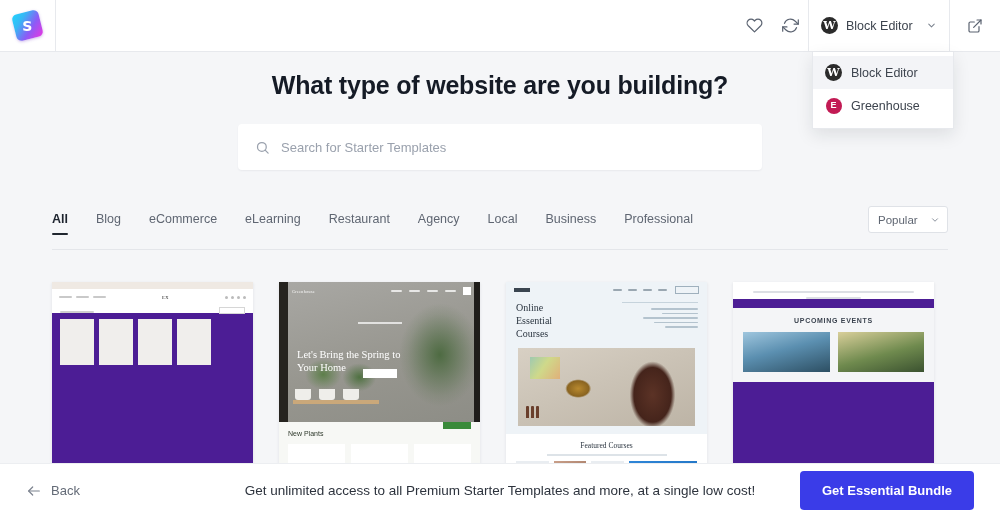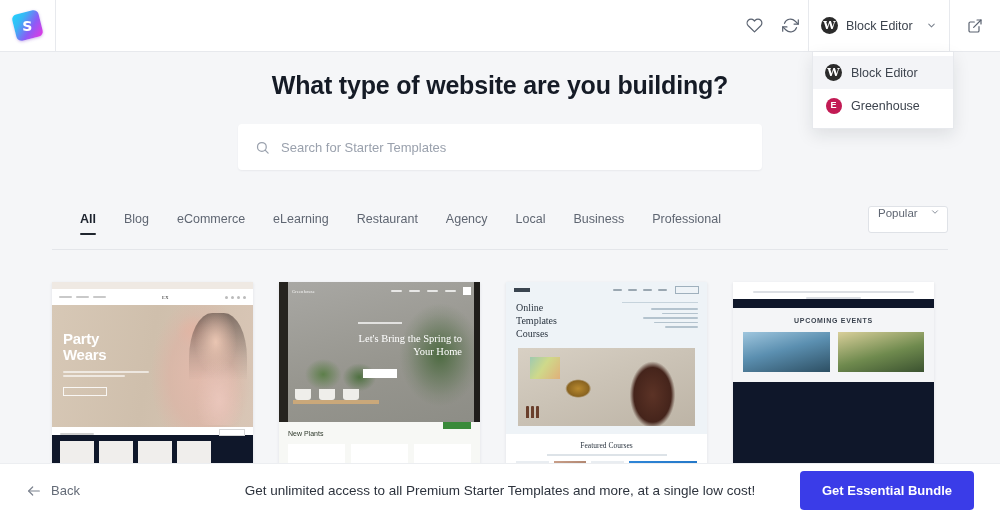--- a/index.html
+++ b/index.html
@@ -149,52 +149,52 @@
     display: flex; align-items: flex-start;
     padding: 0 52px;
     position: relative;
   }
   .tabs { display: flex; align-items: flex-start; gap: 0; }
   .tab {
     font-size: 12.5px; color: #5f6672;
     padding: 4px 14px 9px;
     cursor: pointer; position: relative; white-space: nowrap;
   }
-  .tab:first-child { padding-left: 0; margin-left: 28px; }
+  .tab:first-child { padding-left: 0; }
   .tab.active { color: #1d232e; font-weight: 700; }
   .tab.active::after {
     content: ""; position: absolute;
     left: 0; right: 14px; bottom: 0;
     height: 2px; background: #20262f; border-radius: 2px;
   }
   .tabs-underline {
     position: absolute; left: 52px; right: 52px; bottom: 0;
     height: 1px; background: #e4e6ea;
   }
   .sort-select {
     position: absolute; right: 52px; top: -2px;
     width: 80px; height: 27px;
     background: #fff;
     border: 1px solid #dfe2e7;
     border-radius: 3px;
-    display: flex; align-items: flex-start; justify-content: space-between;
+    display: flex; align-items: center; justify-content: space-between;
     padding: 0 7px 0 9px;
     font-size: 11.5px; color: #5f6672;
     cursor: pointer;
   }
 
   
   .grid {
     margin-top: 32px;
     padding: 0 52px;
     display: flex; gap: 26px;
   }
   .card {
     width: 201px; height: 230px;
-    background: #0f172a;
+    background: #4c1d95;
     overflow: hidden;
     box-shadow: 0 1px 3px rgba(25,35,55,.10);
     cursor: pointer;
     position: relative;
   }
   .thumb { width: 100%; height: 100%; position: relative; overflow: hidden; font-size: 0; }
 
   
   .t1-top { height: 7px; background: #efe9e3; }
   .t1-nav { height: 16px; background:#fff; display:flex; align-items:center; padding:0 7px; }
@@ -244,21 +244,21 @@
   }
   .t2-side { position:absolute; left:0; top:0; bottom:0; width:9px; background:#26241f; }
   .t2-side2 { position:absolute; right:0; top:0; bottom:0; width:6px; background:#1f1d1a; }
   .t2-nav { position:absolute; top:5px; left:13px; right:9px; display:flex; align-items:center; }
   .t2-nav .brand { font-size:4px; color:#fff; font-family:"Liberation Serif", serif; letter-spacing:.4px;}
   .t2-nav .links { margin-left:auto; display:flex; gap:7px; }
   .t2-nav .links i { display:block; width:11px; height:2px; background:rgba(255,255,255,.75); border-radius:1px;}
   .t2-nav .cart { margin-left:7px; width:8px; height:8px; background:#fff; }
   .t2-eyebrow { position:absolute; top:40px; left:0; right:0; text-align:center; }
   .t2-eyebrow i { display:inline-block; width:44px; height:1.6px; background:rgba(255,255,255,.7); }
-  .t2-h1 { position:absolute; top:50px; left:18px; right:18px; text-align:right; color:#fff;
+  .t2-h1 { position:absolute; top:66px; left:18px; right:18px; text-align:left; color:#fff;
            font-family:"Liberation Serif", serif; font-size:10.5px; line-height:1.25; }
   .t2-btn { position:absolute; top:87px; left:50%; transform:translateX(-50%); width:34px; height:9px; background:#fff; }
   .t2-shelf { position:absolute; left:14px; bottom:18px; width:86px; height:4px; background:#caa87a; }
   .t2-pots { position:absolute; left:16px; bottom:22px; display:flex; gap:8px; align-items:flex-end; }
   .t2-pots .pot { width:16px; height:11px; background:#efeeea; border-radius:0 0 3px 3px; }
   .t2-body { background:#f7f8f5; height:90px; padding:8px 9px 0; }
   .t2-body .sect { font-family:Liberation Sans, sans-serif; font-size:7px; color:#2f3a2c; }
   .t2-body .gbtn { float:right; width:28px; height:8px; background:#3a8a3a; margin-top:-9px; }
   .t2-cards { display:flex; gap:6px; margin-top:7px; }
   .t2-cards .c { flex:1; height:54px; background:#fff; position:relative; overflow:hidden; }
@@ -463,28 +463,20 @@
               <i class="bit"></i>
               <i class="bit"></i>
             </div>
           <div class="brand">EX</div>
           <div class="icons">
               <i class="ic"></i>
               <i class="ic"></i>
               <i class="ic"></i>
               <i class="ic"></i>
             </div>
-        </div>
-        <div class="t1-hero">
-          <div class="t1-h1"><span>Party</span><br><span>Wears</span></div>
-          <div class="t1-sub">
-              <i></i>
-              <i></i>
-            </div>
-          <div class="t1-btn"></div>
         </div>
         <div class="t1-body">
             <div class="pill"></div>
             <div class="lbl"></div>
           </div>
         <div class="t1-prods">
           <div class="p p1"></div>
             <div class="p p2"></div>
             <div class="p p3"></div>
             <div class="p p4"></div>
@@ -536,21 +528,21 @@
           <div class="links">
               <i></i>
               <i></i>
               <i></i>
               <i></i>
             </div>
           <div class="btn"></div>
         </div>
         <div class="t3-h1">
           <span>Online</span><br>
-          <span>Templates</span><br>
+          <span>Essential</span><br>
           <span>Courses</span>
         </div>
         <div class="t3-right">
             <div class="rule"></div>
             <i></i>
             <i></i>
             <i></i>
             <i></i>
             <i></i>
           </div>

